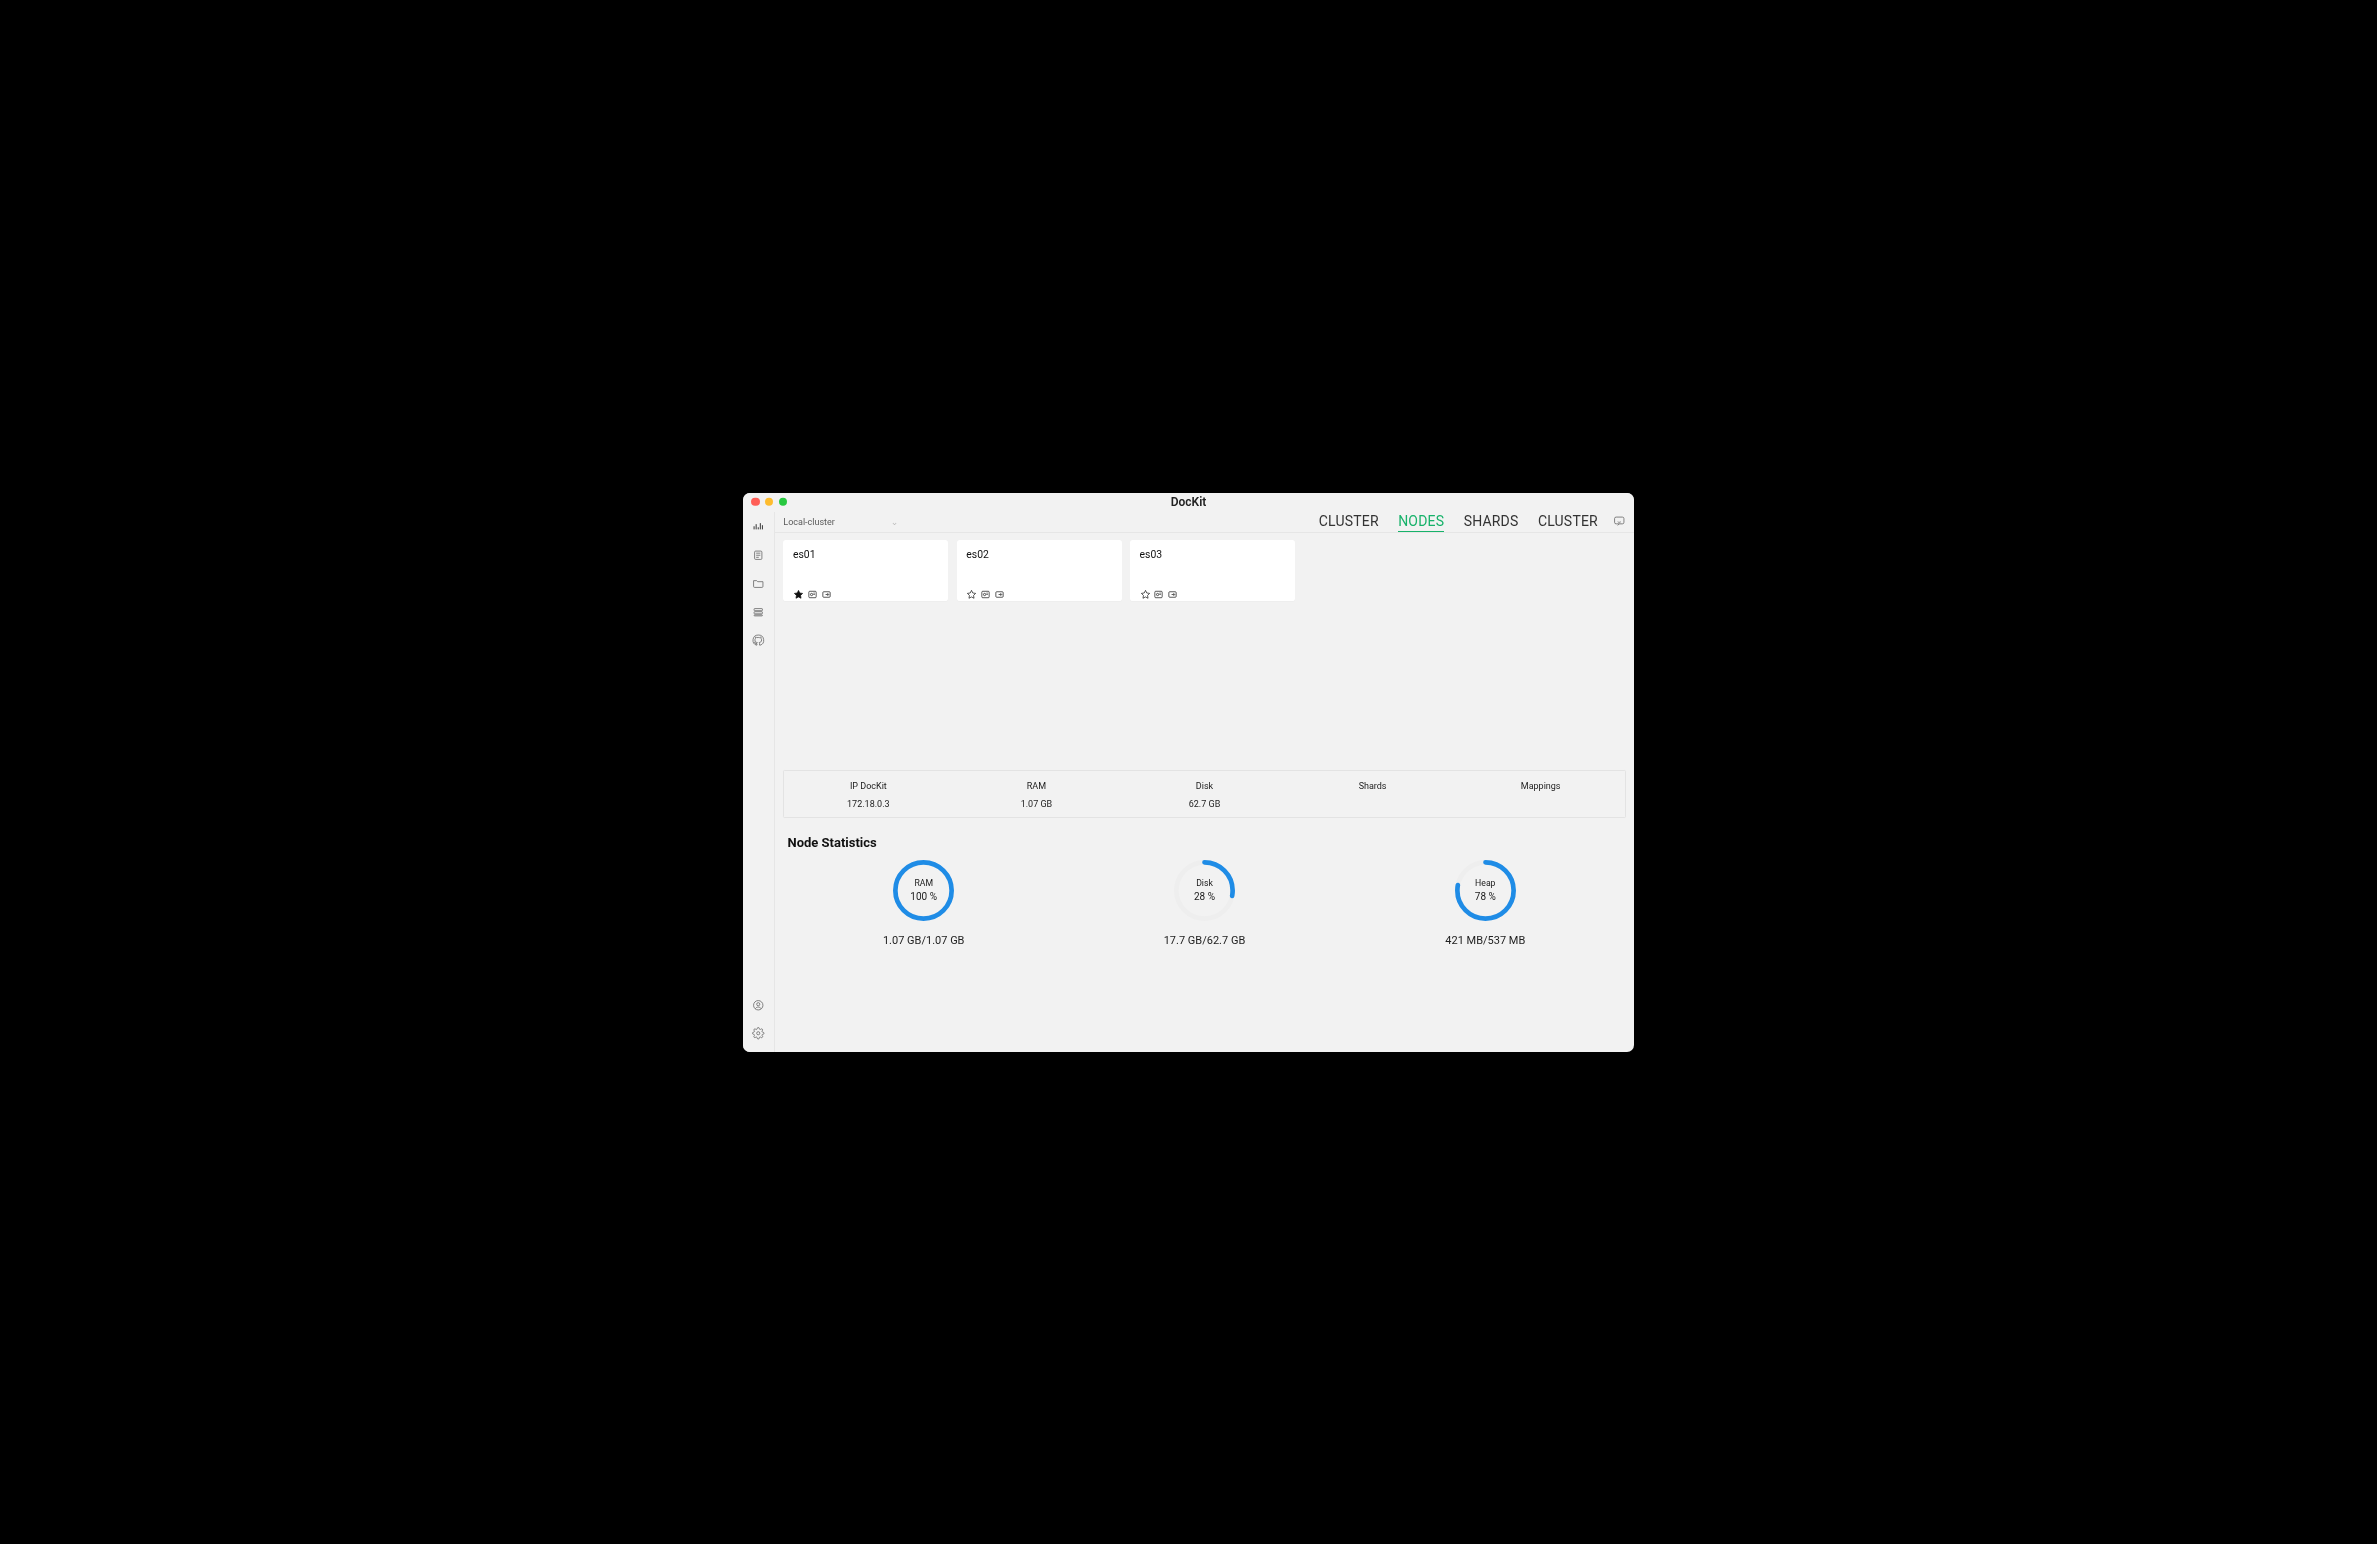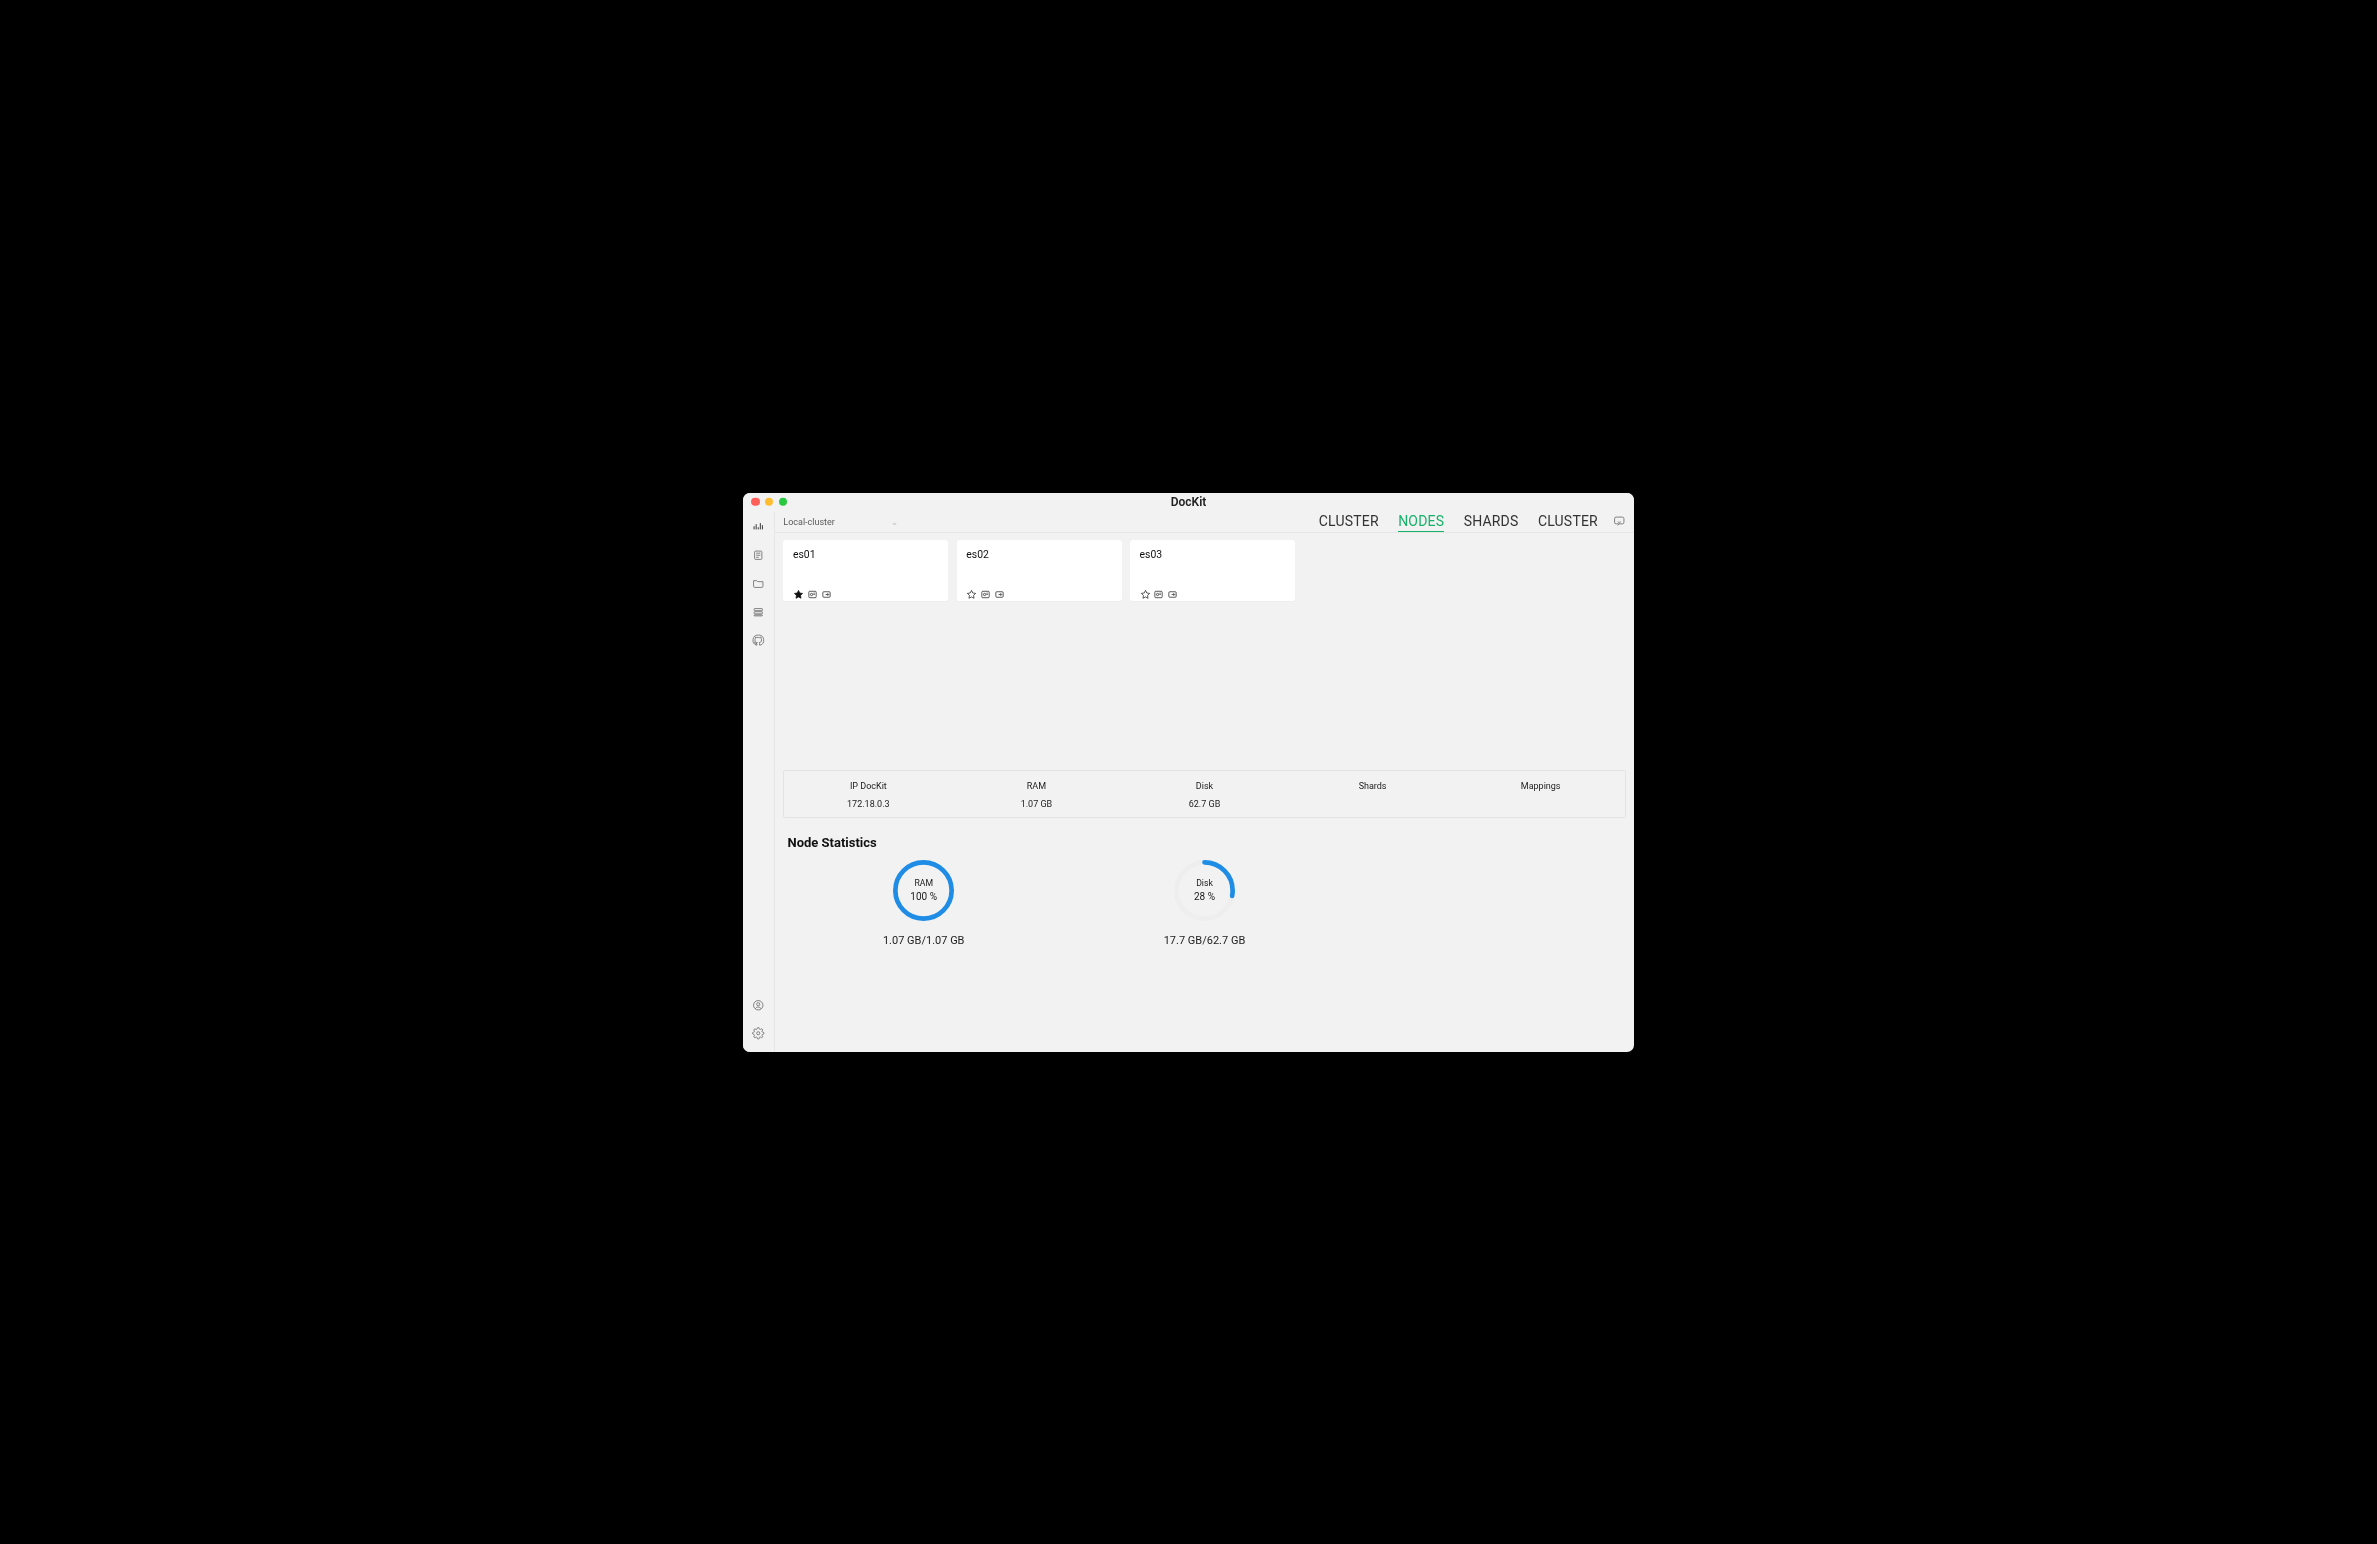--- a/index.html
+++ b/index.html
@@ -376,18 +376,28 @@
             <div class="stat">
               <div class="ring"><svg viewBox="0 0 100 100">
                   <circle class="track" cx="50" cy="50" r="42"></circle>
                   <circle class="arc" cx="50" cy="50" r="42" stroke-dasharray="73.89025921243194 263.89378290154264"></circle>
                 </svg><div class="inner">
                   <div class="lbl">Disk</div>
                   <div class="val">28 %</div>
                 </div></div>
               <div class="stat-sub">17.7 GB/62.7 GB</div>
             </div>
+            <div class="stat">
+              <div class="ring"><svg viewBox="0 0 100 100">
+                  <circle class="track" cx="50" cy="50" r="42"></circle>
+                  <circle class="arc" cx="50" cy="50" r="42" stroke-dasharray="205.83715066320326 263.89378290154264"></circle>
+                </svg><div class="inner">
+                  <div class="lbl">Heap</div>
+                  <div class="val">78 %</div>
+                </div></div>
+              <div class="stat-sub">421 MB/537 MB</div>
+            </div>
           </div>
       </div>
     </div>
   </div>
 </div>
 
 
 </body></html>

